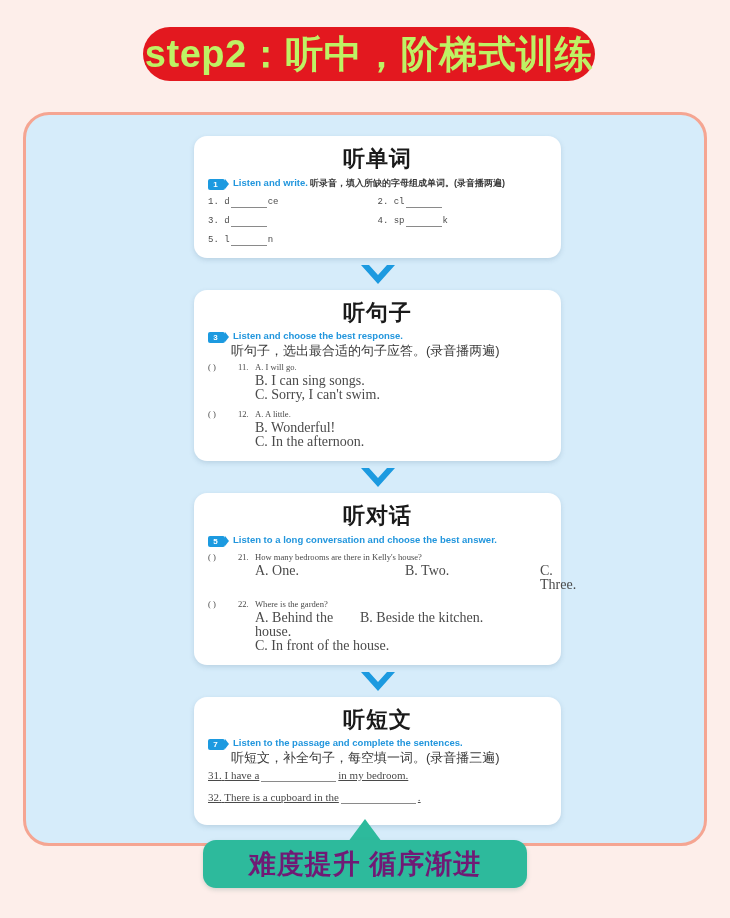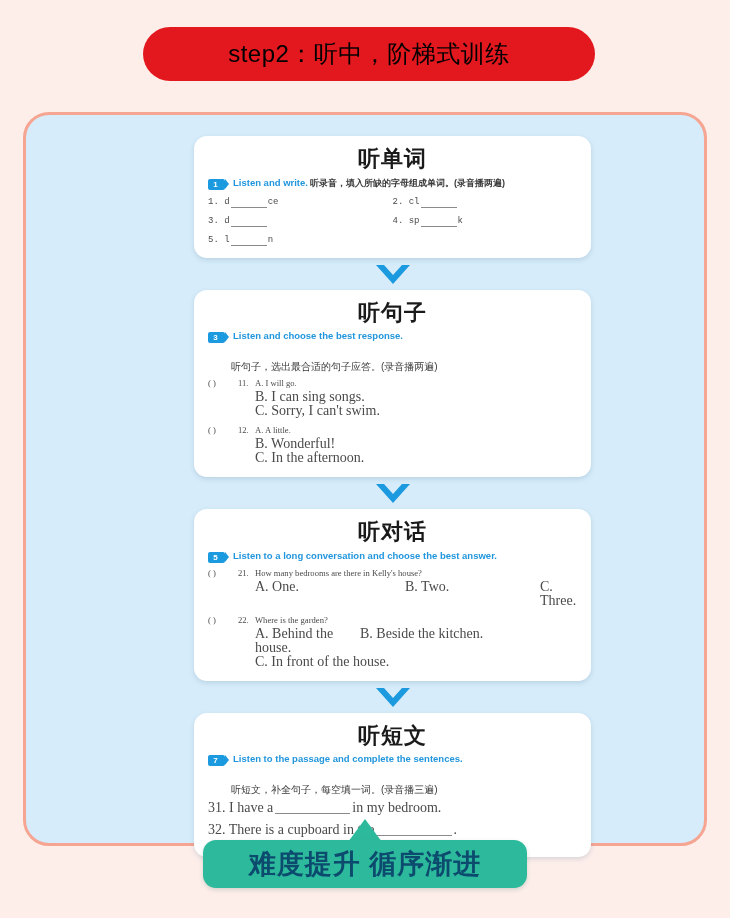--- a/index.html
+++ b/index.html
@@ -23,23 +23,23 @@
     top: 27px;
     width: 452px;
     height: 54px;
     background: #e3181f;
     border-radius: 27px;
     display: flex;
     align-items: center;
     justify-content: center;
   }
   #title-banner .title-text {
-    color: #000000;
-    font-size: 24px;
-    font-weight: normal;
+    color: #bef264;
+    font-size: 38px;
+    font-weight: bold;
     letter-spacing: 0.5px;
     line-height: 1;
     white-space: nowrap;
     font-family: "Liberation Sans", "DejaVu Sans", sans-serif;
   }
 
   
   #blue-panel {
     position: absolute;
     left: 23px;
@@ -49,21 +49,21 @@
     background: #d6ecfa;
     border: 3px solid #f5a592;
     border-radius: 26px;
   }
 
   
   #card-stack {
     position: absolute;
     left: 194px;
     top: 136px;
-    width: 397px;
+    width: 367px;
   }
 
   .qcard {
     background: #ffffff;
     border-radius: 13px;
     box-shadow: 0 2px 5px rgba(80,120,150,0.22);
     padding: 9px 14px 12px 14px;
     position: relative;
   }
 
@@ -118,24 +118,24 @@
     padding-left: 4px;
   }
   .instr-zh-inline {
     color: #3a3a3a;
     font-size: 9px;
     font-weight: bold;
     padding-left: 2px;
   }
   .instr-zh {
     color: #3a3a3a;
-    font-size: 10px;
+    font-size: 13px;
     line-height: 13px;
     padding-left: 23px;
-    margin-top: 17px;
+    margin-top: 1px;
   }
 
   
   .qlist { margin-top: 3px; }
   .qrow {
     display: flex;
     font-size: 8.6px;
     color: #4a4a4a;
     line-height: 14px;
     font-family: "Liberation Serif", "DejaVu Serif", serif;
@@ -178,25 +178,26 @@
     width: 36px;
     border-bottom: 1px solid #8a8a8a;
     margin: 0 1px;
     vertical-align: bottom;
     height: 9px;
   }
 
   
   .sent-list { margin-top: 5px; }
   .sent-row {
-    font-size: 14px;
+    font-size: 11px;
     color: #4a4a4a;
     line-height: 13px;
     margin-bottom: 9px;
     font-family: "Liberation Serif", "DejaVu Serif", serif;
+    text-decoration: underline;
   }
   .blank-l {
     display: inline-block;
     width: 75px;
     border-bottom: 1px solid #8a8a8a;
     margin: 0 2px;
     vertical-align: bottom;
     height: 9px;
   }
 
@@ -219,21 +220,21 @@
     width: 324px;
     height: 48px;
     background: #2dba9c;
     border-radius: 13px;
     display: flex;
     align-items: center;
     justify-content: center;
     box-shadow: 0 2px 4px rgba(90,130,120,0.25);
   }
   #green-banner .banner-text {
-    color: #0c4a6e;
+    color: #701a75;
     font-size: 27px;
     font-weight: bold;
     letter-spacing: 1px;
     line-height: 1;
     white-space: nowrap;
   }
   #green-notch {
     position: absolute;
     left: 348px;
     top: 819px;

